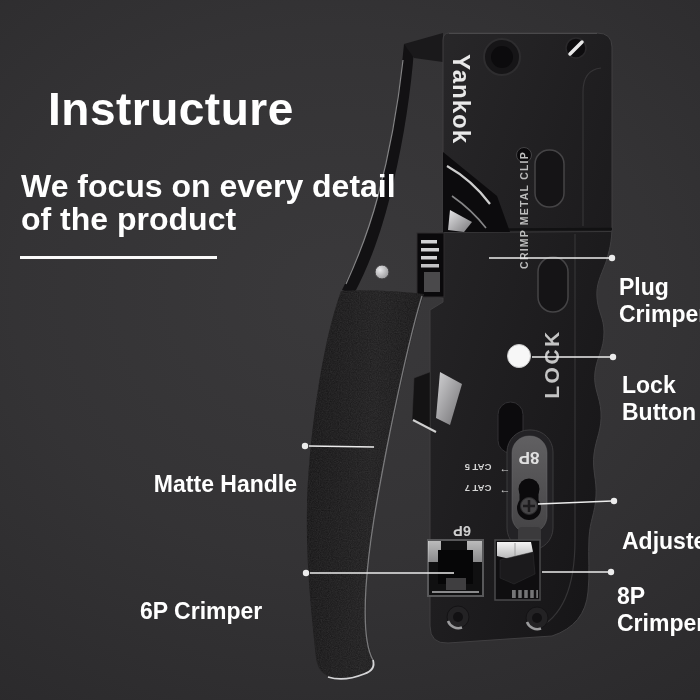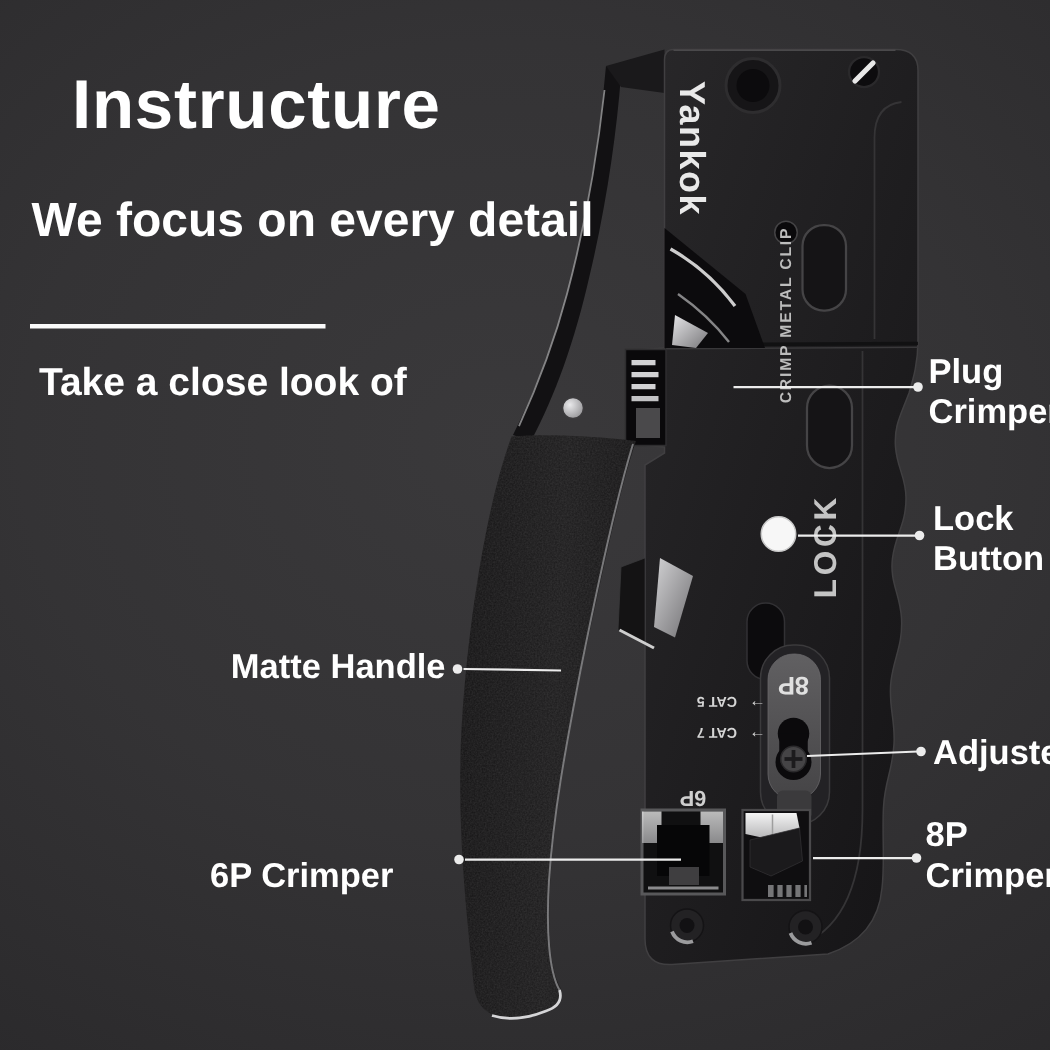--- a/index.html
+++ b/index.html
@@ -7,21 +7,21 @@
     --label-text:#ffffff;
     --leader-line:#ececec;
   }
   html,body{margin:0;padding:0;background:#1a191b;}
   .stage{
     position:relative;width:700px;height:700px;overflow:hidden;
     background:radial-gradient(115% 95% at 48% 42%, #3a393b 0%, #343335 40%, #2b2a2c 75%, #232224 100%);
     font-family:"Liberation Sans", sans-serif;
     color:var(--label-text);
   }
-  .abs{position:absolute;}
+  .abs{position:absolute;margin-top:40px;}
   .title{
     left:48px;top:42px;
     font-size:46px;font-weight:700;letter-spacing:.5px;color:var(--label-text);
   }
   .subtitle{
     left:21px;top:130px;
     font-size:32px;font-weight:700;line-height:33px;color:var(--label-text);
   }
   .divider{
     left:20px;top:216px;width:197px;height:3px;background:#fafafa;
@@ -30,21 +30,21 @@
     left:26px;top:236px;
     font-size:26px;font-weight:700;line-height:36px;color:var(--label-text);
   }
   .part-label{
     font-size:23px;font-weight:700;line-height:27px;color:var(--label-text);white-space:nowrap;
   }
   .lbl-plug{left:619px;top:234px;}
   .lbl-lock{left:622px;top:332px;}
   .lbl-matte{right:403px;top:431px;}
   .lbl-adjuster{left:622px;top:488px;}
-  .lbl-6p{left:140px;top:570px;}
+  .lbl-6p{left:140px;top:558px;}
   .lbl-8p{left:617px;top:543px;}
   svg{position:absolute;left:0;top:0;}
   svg text{font-family:"Liberation Sans", sans-serif;}
 </style>
 </head>
 <body>
 
 <div class="stage">
 
   <svg width="700" height="700" viewBox="0 0 700 700">
@@ -239,26 +239,26 @@
       <circle cx="306" cy="573" r="3.2" fill="var(--leader-line)" stroke="none"></circle>
       <line x1="542" y1="572" x2="609" y2="572"></line>
       <circle cx="611" cy="572" r="3.2" fill="var(--leader-line)" stroke="none"></circle>
     </g>
   </svg>
 
   <div class="abs title">Instructure</div>
 
   <div class="abs subtitle">
     <div>We focus on every detail</div>
+    <div>of the product</div>
   </div>
 
   <div class="abs divider"></div>
 
   <div class="abs tagline">
-    <div>Take a close look of</div>
   </div>
 
   <div class="abs part-label lbl-plug">
     <div>Plug</div>
     <div>Crimper</div>
   </div>
 
   <div class="abs part-label lbl-lock">
     <div>Lock</div>
     <div>Button</div>

